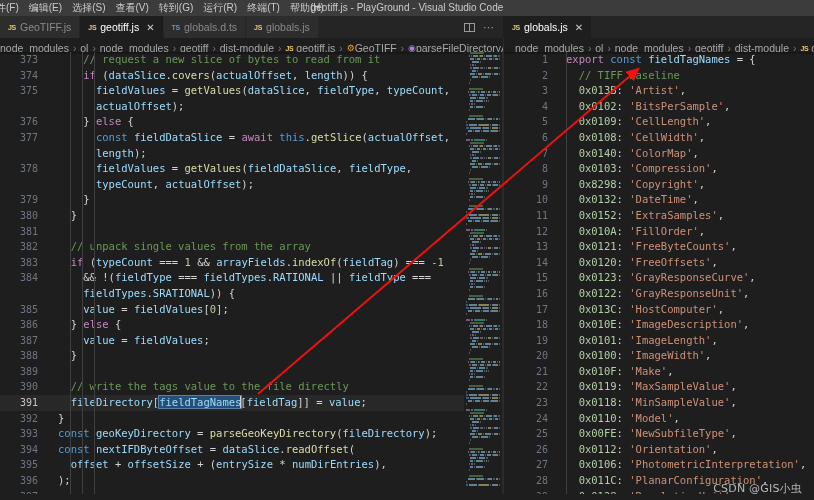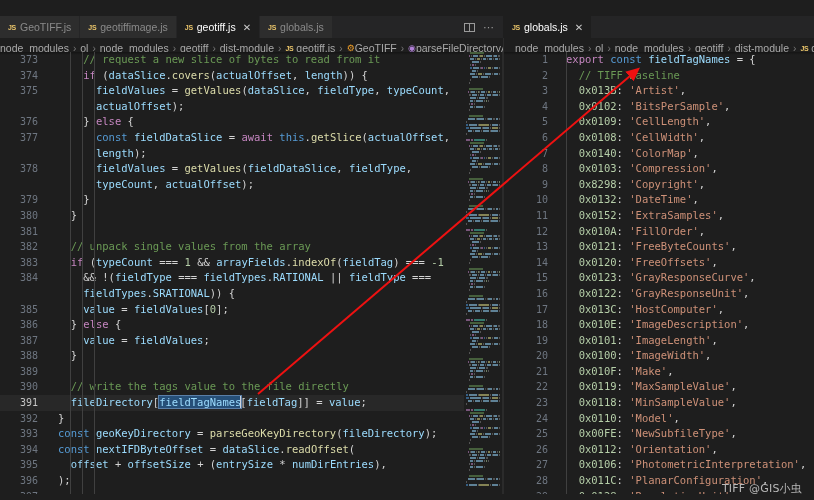--- a/index.html
+++ b/index.html
@@ -152,35 +152,48 @@
   .scroll-shadow {
     position:absolute; left:0; right:0; top:0; height:3px;
     background: linear-gradient(to bottom, rgba(0,0,0,.32), rgba(0,0,0,0));
   }
 </style>
 </head>
 <body>
 
 <div id="app">
 
+  <div class="titlebar">
+    <div class="menu">
+      <span class="menu-item">件(F)</span>
+      <span class="menu-item">编辑(E)</span>
+      <span class="menu-item">选择(S)</span>
+      <span class="menu-item">查看(V)</span>
+      <span class="menu-item">转到(G)</span>
+      <span class="menu-item">运行(R)</span>
+      <span class="menu-item">终端(T)</span>
+      <span class="menu-item">帮助(H)</span>
+    </div>
+    <div class="window-title">geotiff.js - PlayGround - Visual Studio Code</div>
+  </div>
 
   <div class="tabbar">
     <div class="tabgroup left">
       <div class="tab">
         <span class="tab-ico ico-js">JS</span>
         <span>GeoTIFF.js</span>
       </div>
-      <div class="tab">
-        <span class="tab-ico ico-js">JS</span>
-        <span>geotiffimage.js</span>
-      </div>
       <div class="tab active">
         <span class="tab-ico ico-js">JS</span>
         <span>geotiff.js</span>
         <span class="tab-close">✕</span>
+      </div>
+      <div class="tab">
+        <span class="tab-ico ico-ts">TS</span>
+        <span>globals.d.ts</span>
       </div>
       <div class="tab">
         <span class="tab-ico ico-js">JS</span>
         <span>globals.js</span>
       </div>
       <div class="tab-actions">
         <span class="split-ico"></span>
         <span>⋯</span>
       </div>
     </div>
@@ -1269,14 +1282,14 @@
 
   <svg class="arrow-svg">
     <defs>
       <marker id="ah" markerWidth="7" markerHeight="7" refX="5" refY="3.2" orient="auto">
         <path d="M0,0 L7,3.2 L0,6.4 z" fill="#ee1111"></path>
       </marker>
     </defs>
     <line id="annot-line" stroke="#ee1111" stroke-width="2" marker-end="url(#ah)" x1="258" y1="394" x2="637" y2="70"></line>
   </svg>
 
-  <div class="watermark">TIFF @GIS小虫</div>
+  <div class="watermark">CSDN @GIS小虫</div>
 </div>
 
 </body></html>

